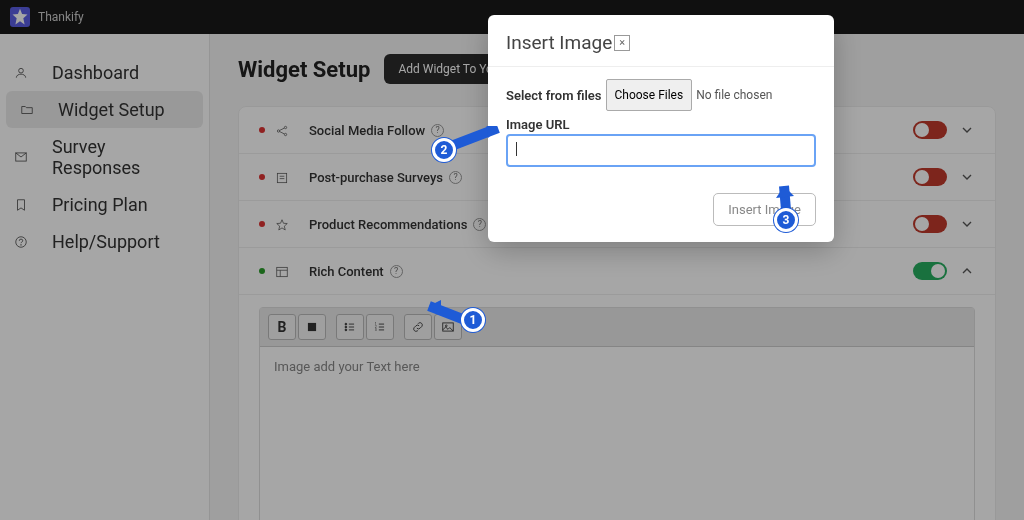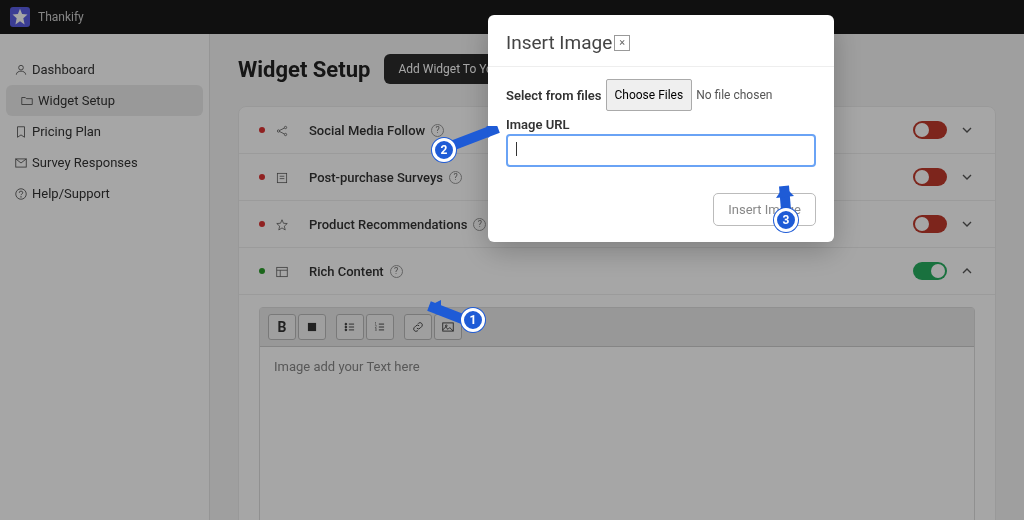--- a/index.html
+++ b/index.html
@@ -2,21 +2,21 @@
 <html><head>
 <meta charset="utf-8">
 <style>
   * { box-sizing: border-box; margin: 0; padding: 0; font-family: -apple-system, BlinkMacSystemFont, "Segoe UI", Roboto, sans-serif; }
   body { width: 1024px; height: 520px; overflow: hidden; background: #f5f5f5; position: relative; }
   .topbar { height: 34px; background: #1a1a1a; display: flex; align-items: center; padding: 0 10px; }
   .logo-badge { width: 20px; height: 20px; background: #5b5fe3; border-radius: 3px; display: flex; align-items: center; justify-content: center; color: #fff; font-size: 12px; }
   .logo-text { color: #ccc; font-size: 12px; margin-left: 8px; }
   .layout { display: flex; height: calc(100% - 34px); }
   .sidebar { width: 210px; background: #fff; border-right: 1px solid #e5e5e5; padding-top: 20px; }
-  .side-item { display: flex; align-items: center; padding: 8px 14px; font-size: 13px; color: #333; cursor: pointer; gap: 4px; }
+  .side-item { display: flex; align-items: center; padding: 8px 14px; font-size: 18px; color: #333; cursor: pointer; gap: 24px; }
   .side-item.active { background: #ececec; border-radius: 6px; margin: 0 6px; }
   .side-icon { width: 14px; height: 14px; display: inline-flex; align-items: center; justify-content: center; }
   .side-icon svg { width: 14px; height: 14px; stroke: #555; fill: none; stroke-width: 1.5; }
   .main { flex: 1; padding: 20px 28px; overflow: auto; }
   .page-head { display: flex; align-items: center; gap: 14px; margin-bottom: 22px; }
   .page-title { font-size: 22px; font-weight: 700; color: #222; }
   .theme-btn { background: #2b2b2b; color: #fff; font-size: 12px; padding: 8px 14px; border-radius: 6px; border: none; cursor: pointer; }
   .card { background: #fff; border: 1px solid #ececec; border-radius: 8px; padding: 0; }
   .widget-row { display: flex; align-items: center; padding: 14px 20px; border-bottom: 1px solid #eee; }
   .widget-row:last-of-type { border-bottom: none; }
@@ -87,33 +87,33 @@
       <span class="side-icon">
           <svg viewBox="0 0 24 24">
             <path d="M3 6h6l2 2h10v10H3z"></path>
           </svg>
         </span>
       <span>Widget Setup</span>
     </div>
     <div class="side-item">
       <span class="side-icon">
           <svg viewBox="0 0 24 24">
-            <path d="M6 3h12v18l-6-4-6 4z"></path>
-          </svg>
-        </span>
-      <span>Pricing Plan</span>
-    </div>
-    <div class="side-item">
-      <span class="side-icon">
-          <svg viewBox="0 0 24 24">
             <rect x="3" y="5" width="18" height="14"></rect>
             <path d="M3 5l9 7 9-7"></path>
           </svg>
         </span>
       <span>Survey Responses</span>
+    </div>
+    <div class="side-item">
+      <span class="side-icon">
+          <svg viewBox="0 0 24 24">
+            <path d="M6 3h12v18l-6-4-6 4z"></path>
+          </svg>
+        </span>
+      <span>Pricing Plan</span>
     </div>
     <div class="side-item">
       <span class="side-icon">
           <svg viewBox="0 0 24 24">
             <circle cx="12" cy="12" r="9"></circle>
             <path d="M9 10a3 3 0 116 0c0 2-3 2-3 4"></path>
             <circle cx="12" cy="17" r="0.5" fill="#555"></circle>
           </svg>
         </span>
       <span>Help/Support</span>

